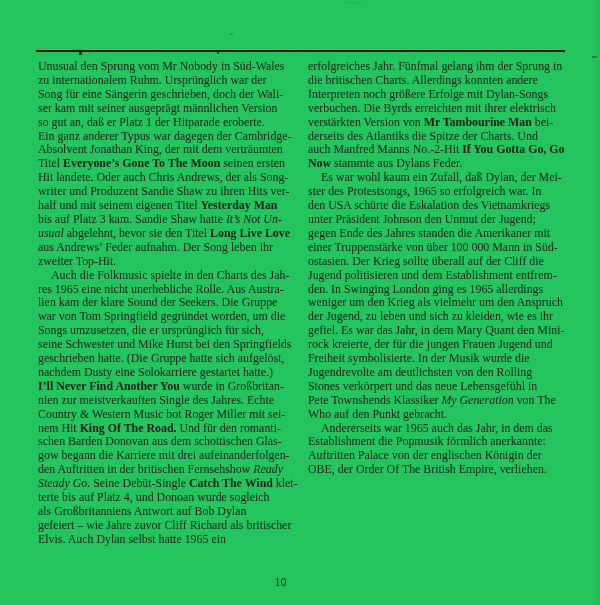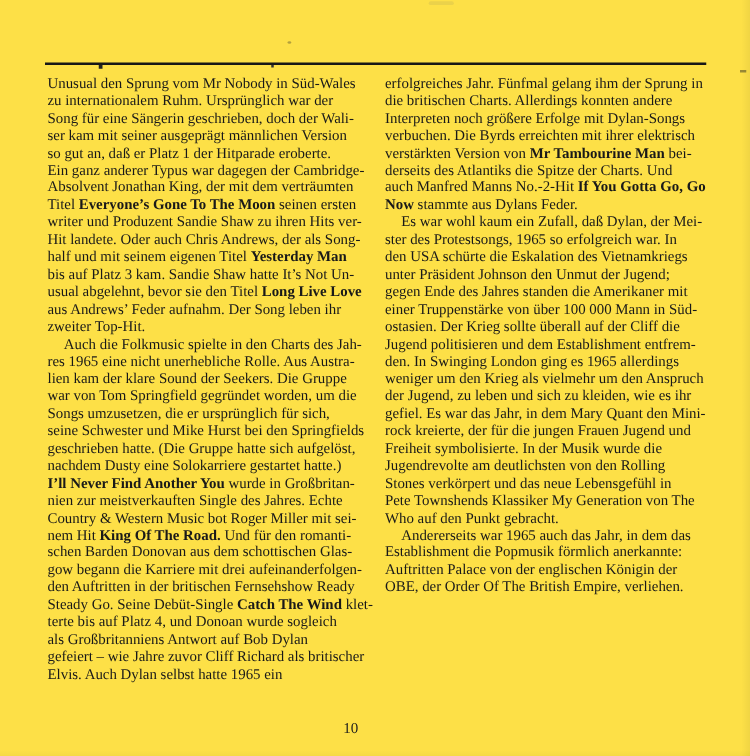--- a/index.html
+++ b/index.html
@@ -3,21 +3,21 @@
 <meta charset="utf-8">
 <style>
   * { margin:0; padding:0; box-sizing:border-box; }
   html,body { width:600px; height:605px; }
   body {
     position:relative;
     background:#fcfcfb;
     font-family:"Liberation Serif","DejaVu Serif",serif;
     overflow:hidden;
   }
-  .page { position:absolute; inset:0; background:#fde047; }
+  .page { position:absolute; inset:0; background:#22c55e; }
   
   .edge-right  { position:absolute; top:0; right:0; width:7px; height:100%;
                  background:linear-gradient(to right, rgba(0,0,0,0), rgba(0,0,0,0.05)); }
   .edge-bottom { position:absolute; left:0; bottom:0; width:100%; height:5px;
                  background:linear-gradient(to bottom, rgba(0,0,0,0), rgba(0,0,0,0.03)); }
   .speck-a { position:absolute; left:230px; top:33px; width:3px; height:2px;
              background:rgba(40,40,40,0.35); border-radius:50%; }
   .speck-b { position:absolute; left:343px; top:1px; width:20px; height:3px;
              background:rgba(80,90,110,0.10); border-radius:2px; }
   .speck-c { position:absolute; left:592px; top:56px; width:5px; height:2px;
@@ -29,21 +29,21 @@
   
   .column {
     position:absolute; top:60px; width:268px;
     font-size:11.9px; line-height:13.9px; color:#191919;
   }
   .col-left  { left:38px; }
   .col-right { left:308px; }
   .line { white-space:nowrap; }
   .line.indent { padding-left:13px; }
   .b { font-weight:bold; }
-  .i { }
+  .i { font-style:italic; }
   
   .page-number {
     position:absolute; left:0; top:575px; width:561px;
     text-align:center; font-size:12px; color:#1d1d1d;
   }
 </style>
 </head>
 <body>
 
 <div class="page">
@@ -54,22 +54,22 @@
 
   <div class="column col-left">
       <div class="line"><span>Unusual den Sprung vom Mr Nobody in Süd-Wales</span></div>
       <div class="line"><span>zu internationalem Ruhm. Ursprünglich war der</span></div>
       <div class="line"><span>Song für eine Sängerin geschrieben, doch der Wali-</span></div>
       <div class="line"><span>ser kam mit seiner ausgeprägt männlichen Version</span></div>
       <div class="line"><span>so gut an, daß er Platz 1 der Hitparade eroberte.</span></div>
       <div class="line"><span>Ein ganz anderer Typus war dagegen der Cambridge-</span></div>
       <div class="line"><span>Absolvent Jonathan King, der mit dem verträumten</span></div>
       <div class="line"><span>Titel </span><span class="b">Everyone’s Gone To The Moon</span><span> seinen ersten</span></div>
+      <div class="line"><span>Hit landete. Oder auch Chris Andrews, der als Song-</span></div>
       <div class="line"><span>writer und Produzent Sandie Shaw zu ihren Hits ver-</span></div>
-      <div class="line"><span>Hit landete. Oder auch Chris Andrews, der als Song-</span></div>
       <div class="line"><span>half und mit seinem eigenen Titel </span><span class="b">Yesterday Man</span></div>
       <div class="line"><span>bis auf Platz 3 kam. Sandie Shaw hatte </span><span class="i">It’s Not Un-</span></div>
       <div class="line"><span class="i">usual</span><span> abgelehnt, bevor sie den Titel </span><span class="b">Long Live Love</span></div>
       <div class="line"><span>aus Andrews’ Feder aufnahm. Der Song leben ihr</span></div>
       <div class="line"><span>zweiter Top-Hit.</span></div>
       <div class="line indent"><span>Auch die Folkmusic spielte in den Charts des Jah-</span></div>
       <div class="line"><span>res 1965 eine nicht unerhebliche Rolle. Aus Austra-</span></div>
       <div class="line"><span>lien kam der klare Sound der Seekers. Die Gruppe</span></div>
       <div class="line"><span>war von Tom Springfield gegründet worden, um die</span></div>
       <div class="line"><span>Songs umzusetzen, die er ursprünglich für sich,</span></div>

